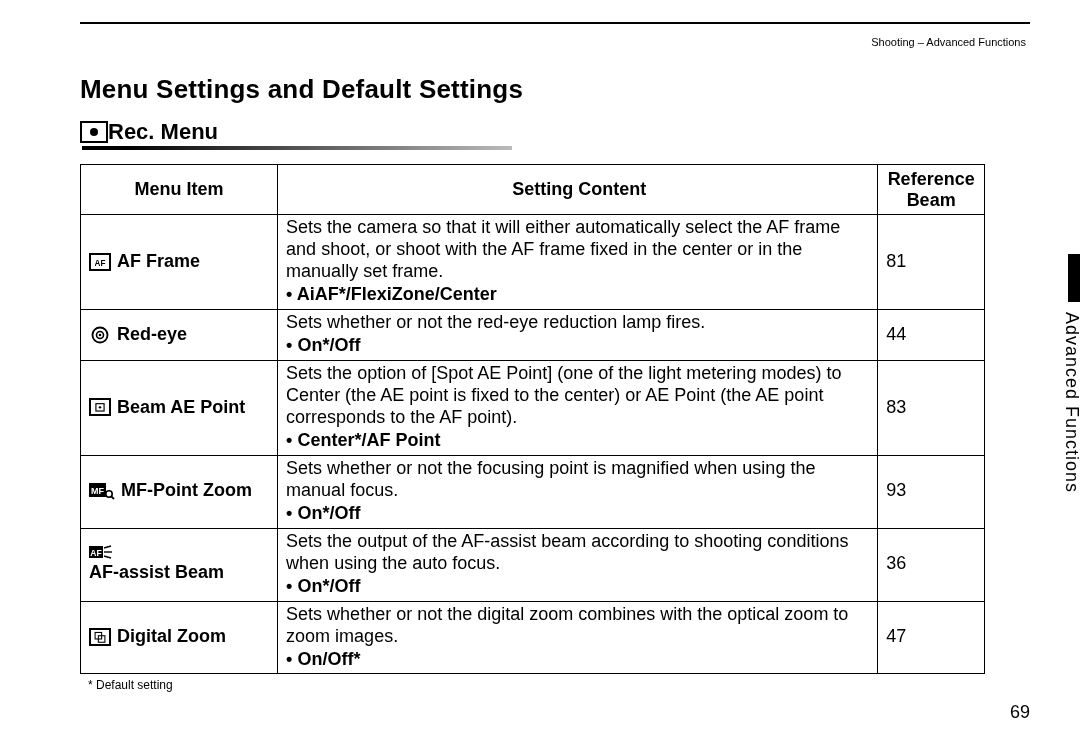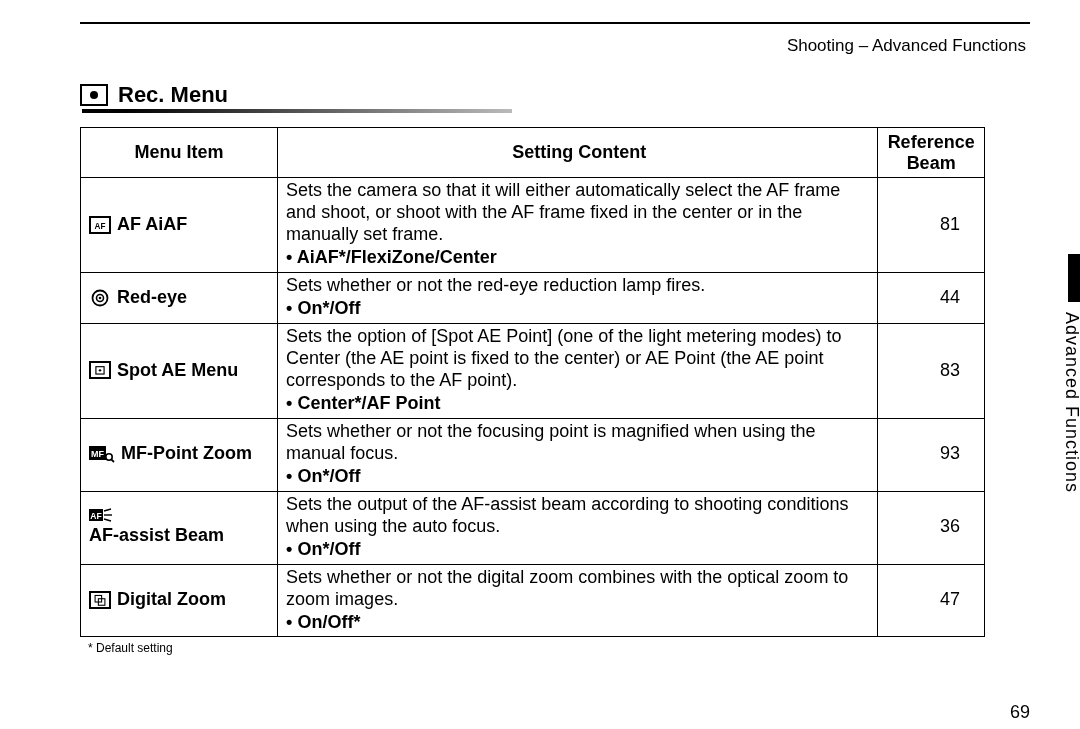--- a/index.html
+++ b/index.html
@@ -21,34 +21,33 @@
     position: absolute;
     left: 80px;
     right: 50px;
     top: 22px;
     bottom: 0;
     border-top: 2px solid #000;
     padding-top: 12px;
   }
   .header-right {
     text-align: right;
-    font-size: 17px;
+    font-size: 11px;
     margin-bottom: 26px;
     padding-right: 4px;
   }
   h1 {
     font-size: 26px;
     font-weight: 900;
     margin: 0 0 14px 0;
     letter-spacing: 0.2px;
   }
   .section-title-row {
     display: flex;
     align-items: center;
-    gap: 10px;
     margin-bottom: 1px;
   }
   .cam-icon {
     width: 24px;
     height: 18px;
     border: 2px solid #000;
     position: relative;
     flex: 0 0 auto;
   }
   .cam-icon::after {
@@ -141,21 +140,21 @@
     display: flex;
     align-items: center;
     gap: 6px;
   }
   .item-inner.col {
     flex-direction: column;
     align-items: flex-start;
     gap: 3px;
   }
   td.ref-cell {
-    text-align: right;
+    text-align: left;
     font-weight: normal;
   }
   .desc { }
   .opts {
     font-weight: bold;
     margin-top: 1px;
   }
   .opts::before {
     content: "• ";
     font-weight: bold;
@@ -186,20 +185,21 @@
 <div class="page">
 
   <div class="side-tab">
     <div class="stub"></div>
     <div class="txt">Advanced Functions</div>
   </div>
 
   <div class="frame">
     <div class="header-right">Shooting – Advanced Functions</div>
 
+    <h1>Menu Settings and Default Settings</h1>
 
     <div class="section-title-row">
       <span class="cam-icon"></span>
       <span class="section-title">Rec. Menu</span>
     </div>
     <div class="gradient-rule"></div>
 
     <table>
       <thead>
         <tr>
@@ -211,21 +211,21 @@
       <tbody>
 
         <tr>
           <td class="item-cell">
             <span class="item-inner">
               <span class="mi-icon box">
                 <svg viewBox="0 0 22 18">
                     <text x="11" y="13" text-anchor="middle" font-size="10" font-family="Arial" font-weight="bold">AF</text>
                   </svg>
               </span>
-              <span>AF AiAF</span>
+              <span>AF Frame</span>
             </span>
           </td>
           <td>
             <div class="desc">Sets the camera so that it will either automatically select the AF frame and shoot, or shoot with the AF frame fixed in the center or in the manually set frame.</div>
             <div class="opts">AiAF*/FlexiZone/Center</div>
           </td>
           <td class="ref-cell">81</td>
         </tr>
 
         <tr>
@@ -250,21 +250,21 @@
 
         <tr>
           <td class="item-cell">
             <span class="item-inner">
               <span class="mi-icon box">
                 <svg viewBox="0 0 22 18">
                   <rect x="6" y="4.5" width="10" height="9" fill="none" stroke="#000" stroke-width="1.4"></rect>
                   <circle cx="11" cy="9" r="1.5" fill="#000"></circle>
                 </svg>
               </span>
-              <span>Spot AE Menu</span>
+              <span>Beam AE Point</span>
             </span>
           </td>
           <td>
             <div class="desc">Sets the option of [Spot AE Point] (one of the light metering modes) to Center (the AE point is fixed to the center) or AE Point (the AE point corresponds to the AF point).</div>
             <div class="opts">Center*/AF Point</div>
           </td>
           <td class="ref-cell">83</td>
         </tr>
 
         <tr>

